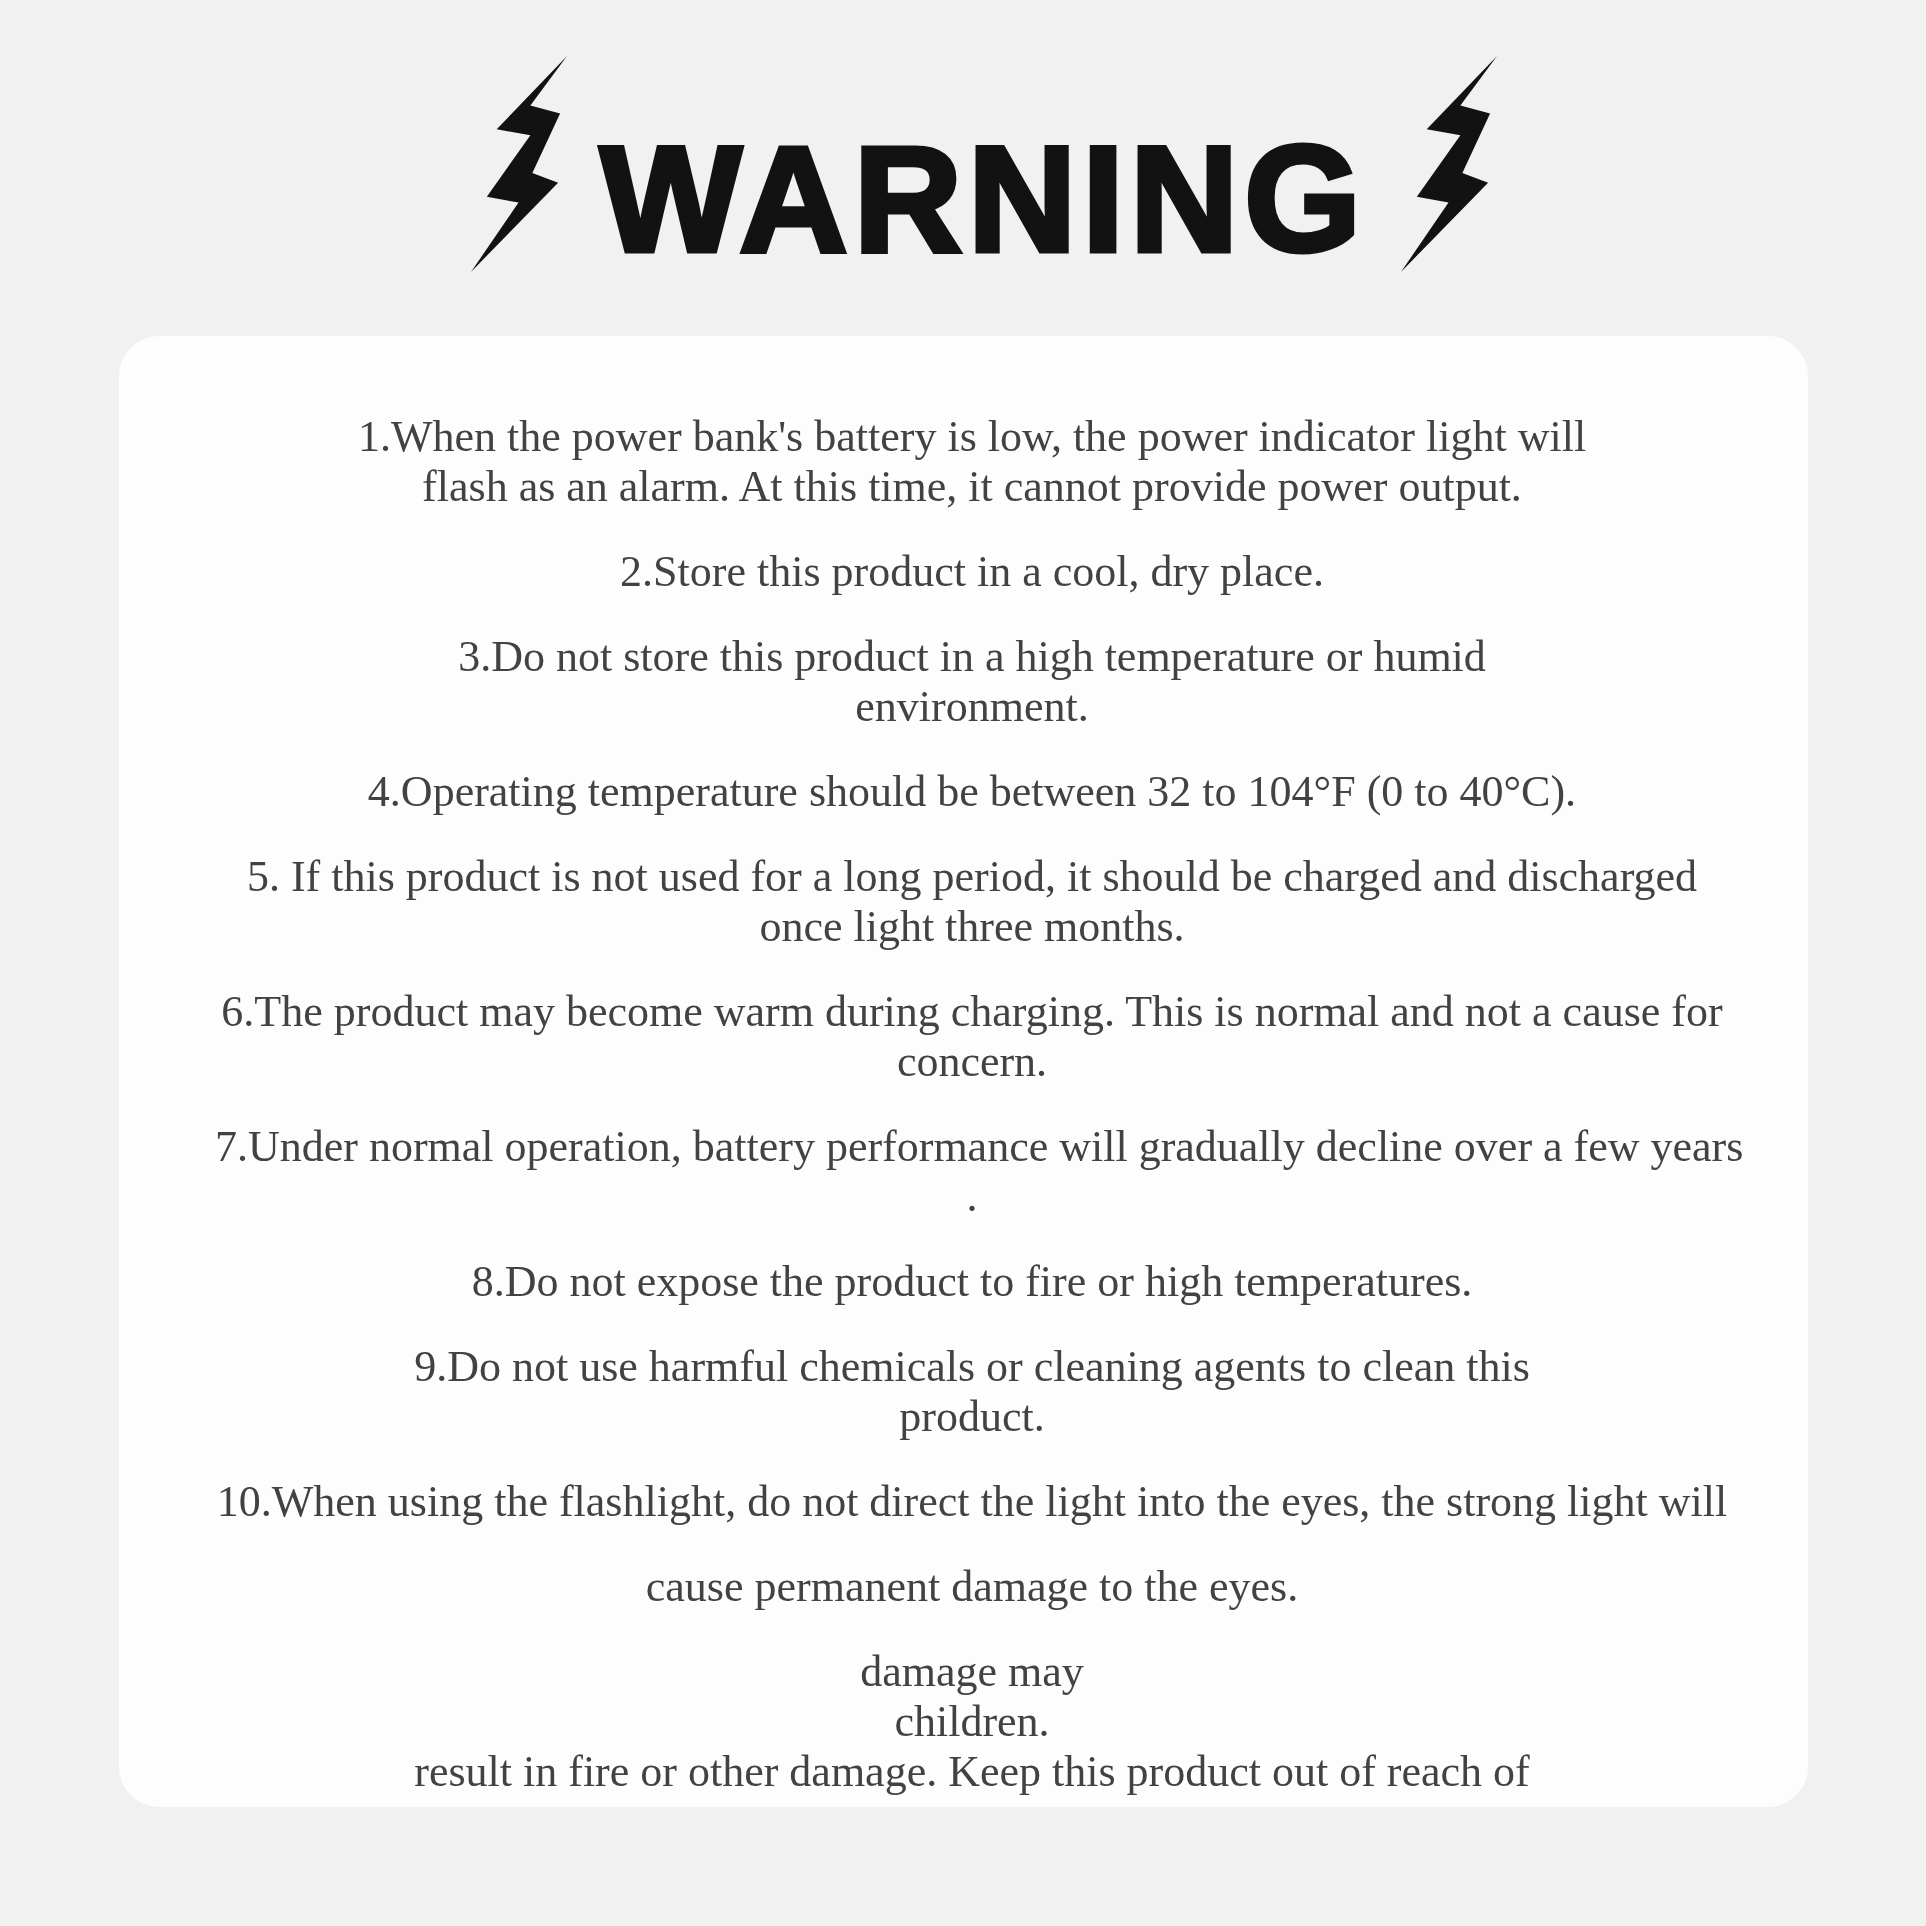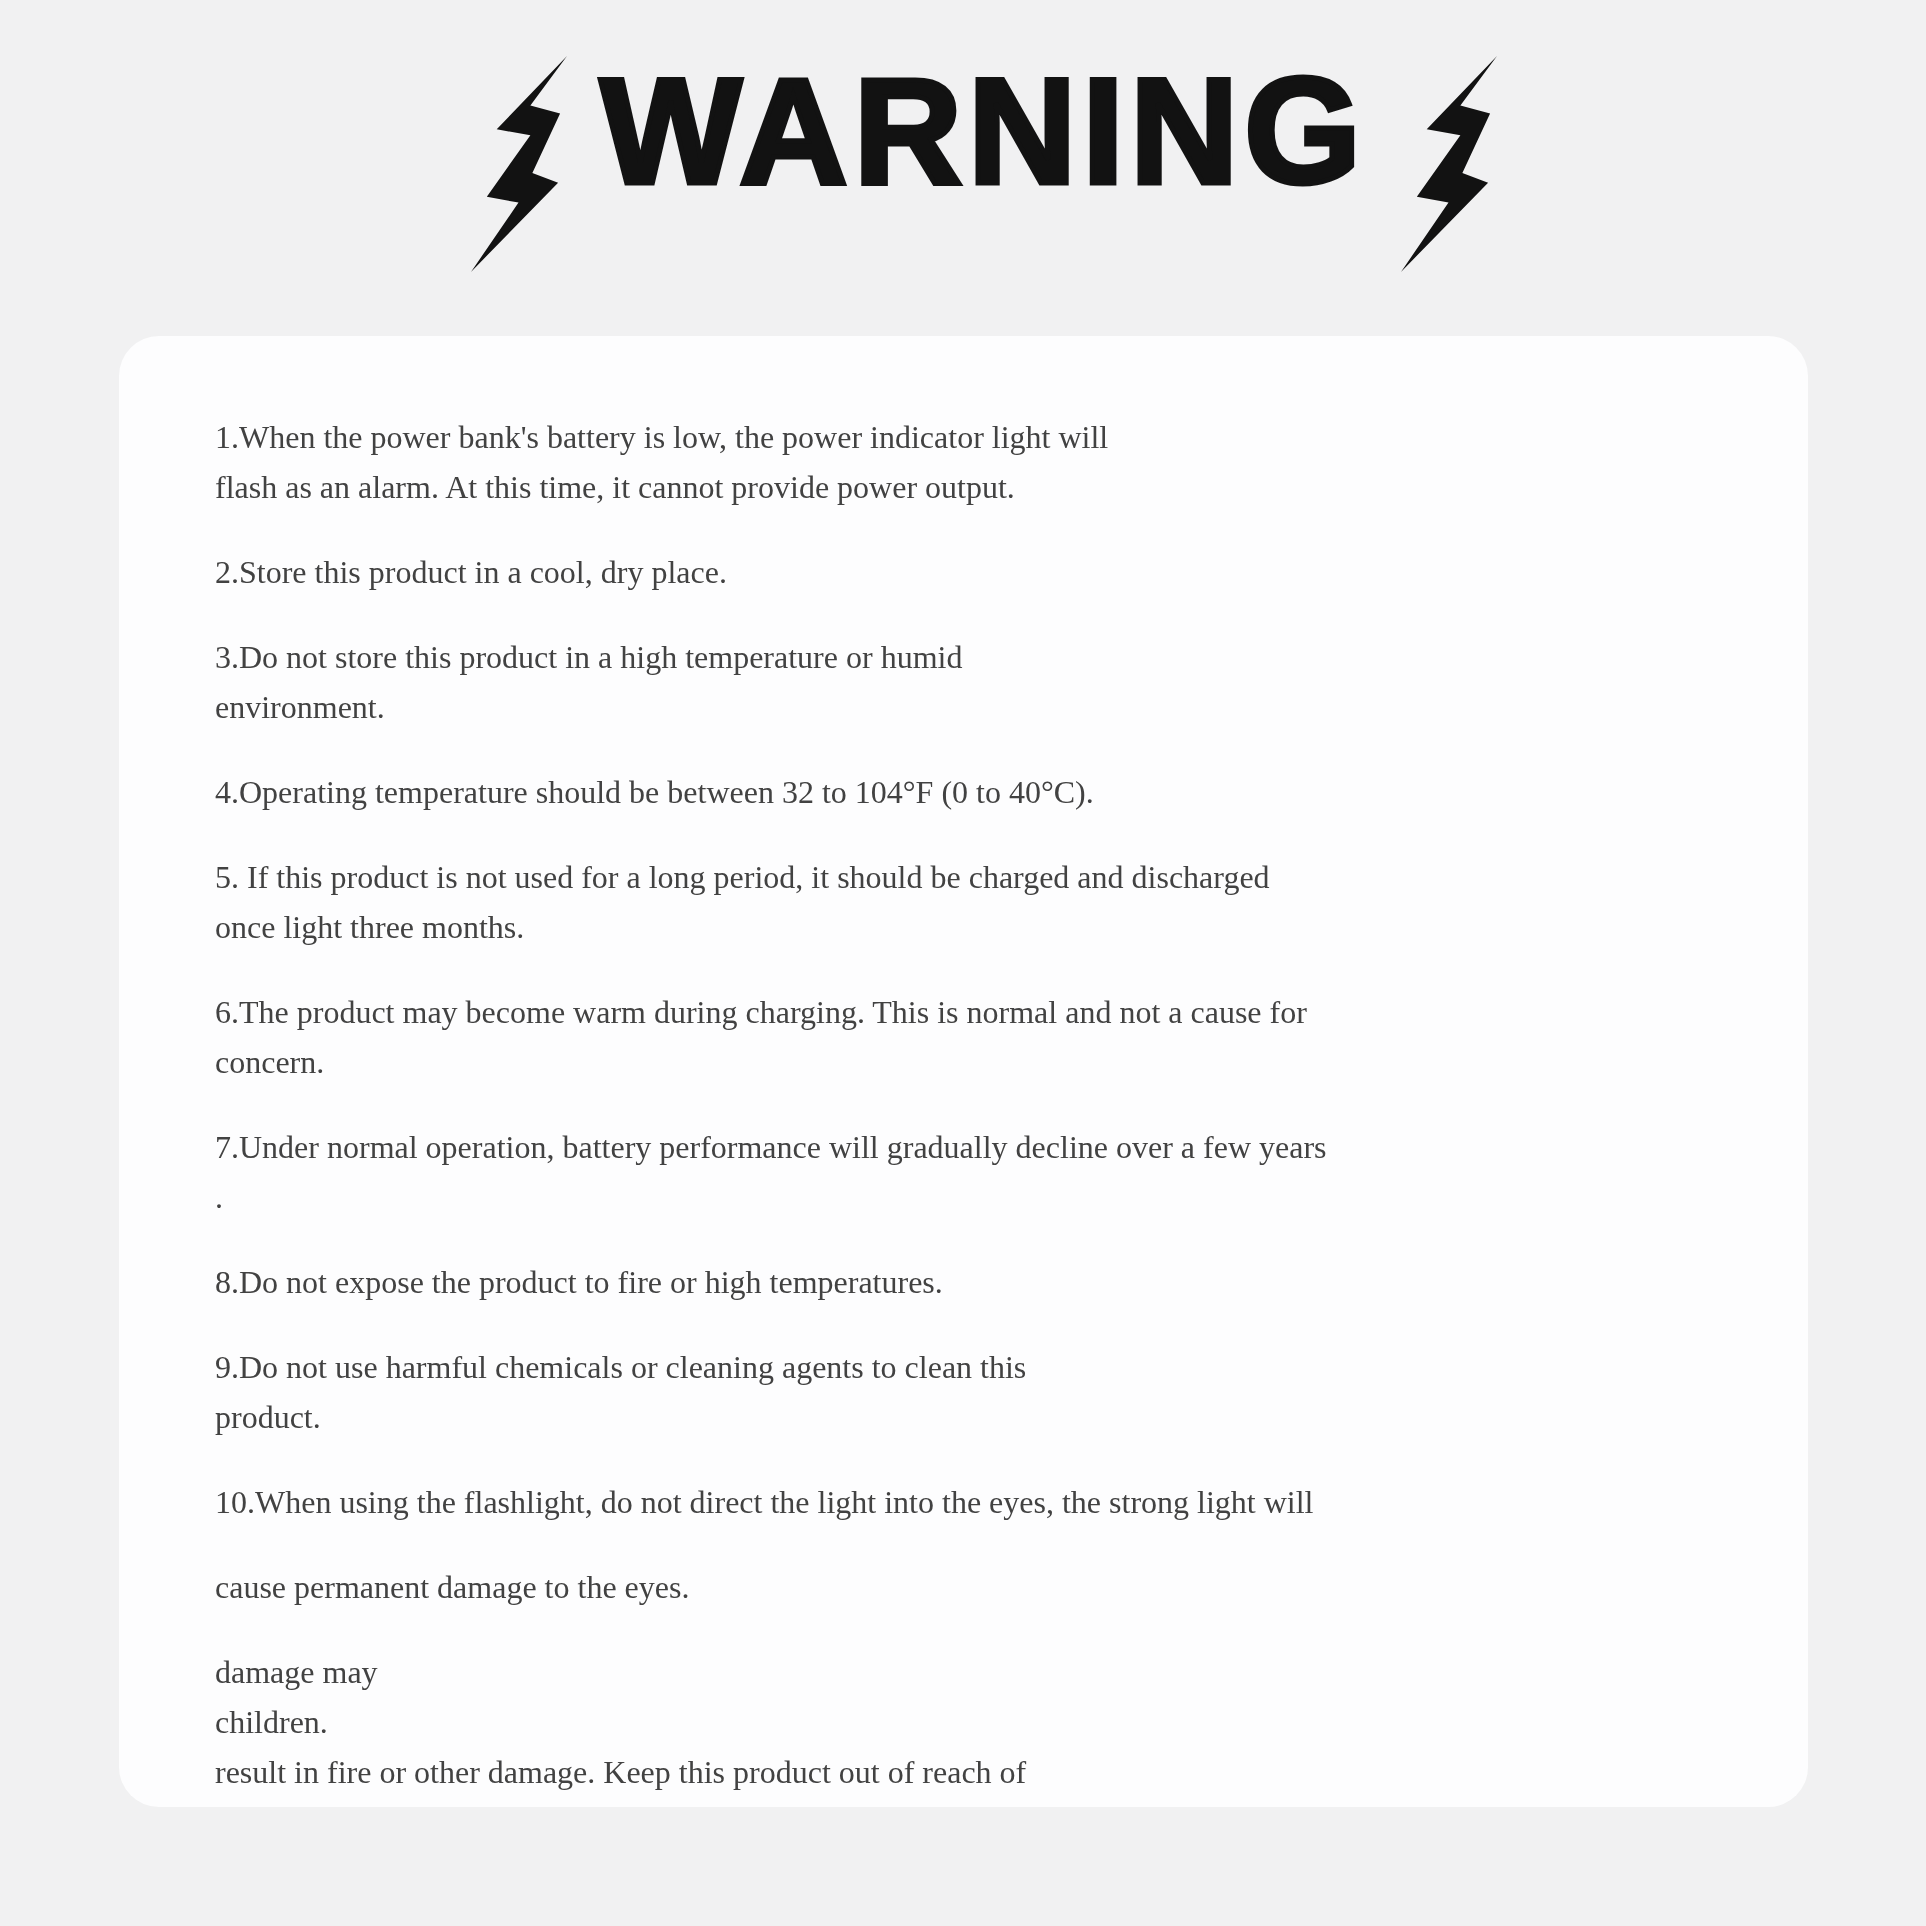--- a/index.html
+++ b/index.html
@@ -7,21 +7,21 @@
   body {
     background:#f1f1f2;
     font-family:"Liberation Serif", serif;
     overflow:hidden;
   }
   .header {
     padding-top:56px;
     height:274px;
     display:flex;
     justify-content:center;
-    align-items:flex-start;
+    align-items:flex-end;
     gap:32px;
     padding-left:40px;
   }
   .bolt-icon {
     width:99px;
     height:218px;
     flex:0 0 auto;
     color:#121212;
   }
   .title {
@@ -38,24 +38,25 @@
     margin:62px 119px 0 119px;
     height:1471px;
     background:#fdfdfe;
     border-radius:40px;
     padding:76px 79px 106px 96px;
     overflow:hidden;
   }
   .warning-item { display:block; }
   .line {
     display:block;
-    font-size:32px;
+    font-size:44px;
     line-height:50px;
     color:#424242;
     white-space:nowrap;
+    text-align:center;
   }
   .gap { margin-top:35px; }
 </style>
 </head>
 <body>
 
 <div class="header">
   <svg class="bolt-icon" viewBox="0 0 100 220" xmlns="http://www.w3.org/2000/svg" aria-hidden="true">
     <polygon fill="currentColor" points="99,0 28,74 62,80 18,142 50,148 2,218 90,128 64,118 92,58 62,50"></polygon>
   </svg>

